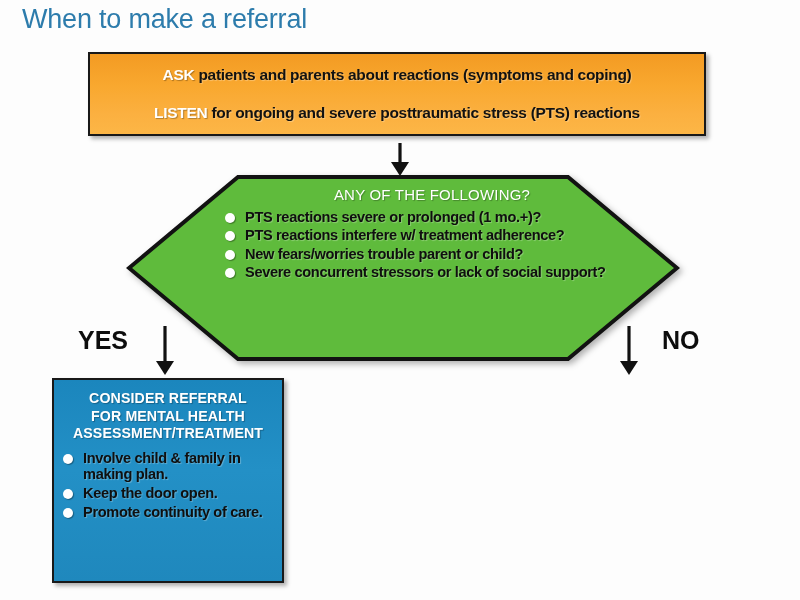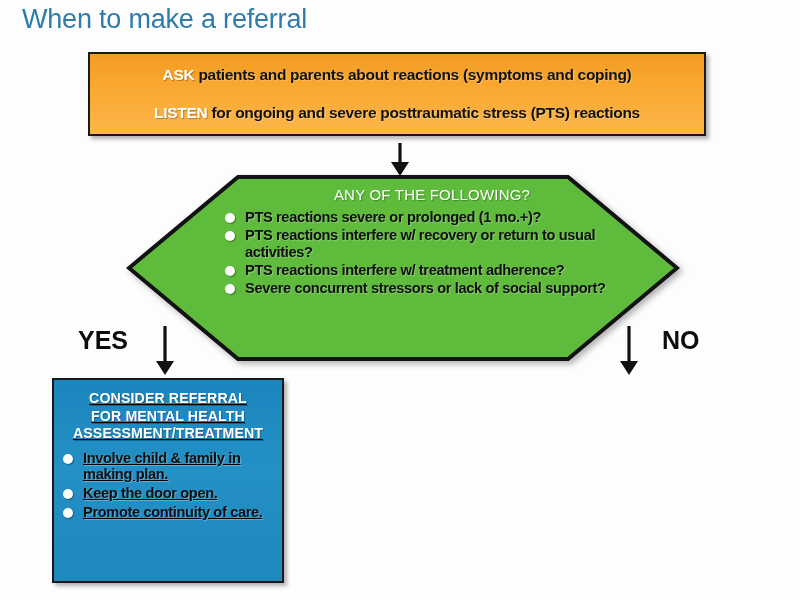--- a/index.html
+++ b/index.html
@@ -137,21 +137,20 @@
   }
 
   
   .blue-box {
     position: absolute;
     box-sizing: border-box;
     background: linear-gradient(180deg, #1b86bd 0%, #2390c6 45%, #1f88bd 100%);
     border: 2.5px solid #191919;
     box-shadow: 3px 3px 4px rgba(0,0,0,0.30);
     padding: 10px 8px 8px 8px;
-    text-decoration: underline;
   }
   .blue-left  { left: 52px;  top: 378px; width: 232px; height: 205px; }
   .blue-right { left: 512px; top: 378px; width: 234px; height: 205px; }
 
   .blue-head {
     text-align: center;
     color: #ffffff;
     font-weight: 700;
     font-size: 14.2px;
     line-height: 1.24;
@@ -192,22 +191,22 @@
   </svg>
 
   <div class="hex-wrap">
     <svg class="hex-svg" viewBox="0 0 554 188">
       <polygon points="112,3 442,3 551,94 442,185 112,185 3,94" fill="#5fbb3c" stroke="#121212" stroke-width="4"></polygon>
     </svg>
     <div class="hex-content">
       <div class="hex-head">ANY OF THE FOLLOWING?</div>
       <ul class="bl">
         <li>PTS reactions severe or prolonged (1 mo.+)?</li>
-        <li>PTS reactions interfere w/ recovery or return to usual activities?</li>
         <li>PTS reactions interfere w/ treatment adherence?</li>
+        <li>New fears/worries trouble parent or child?</li>
         <li>Severe concurrent stressors or lack of social support?</li>
       </ul>
     </div>
   </div>
 
   <div class="yesno" style="left:78px; top:326px;">YES</div>
   <svg class="arrow" style="left:151px; top:325px;" width="28" height="52">
     <line x1="14" y1="1" x2="14" y2="38" stroke="#111" stroke-width="3.2"></line>
     <polygon points="5,36 23,36 14,50" fill="#111"></polygon>
   </svg>

